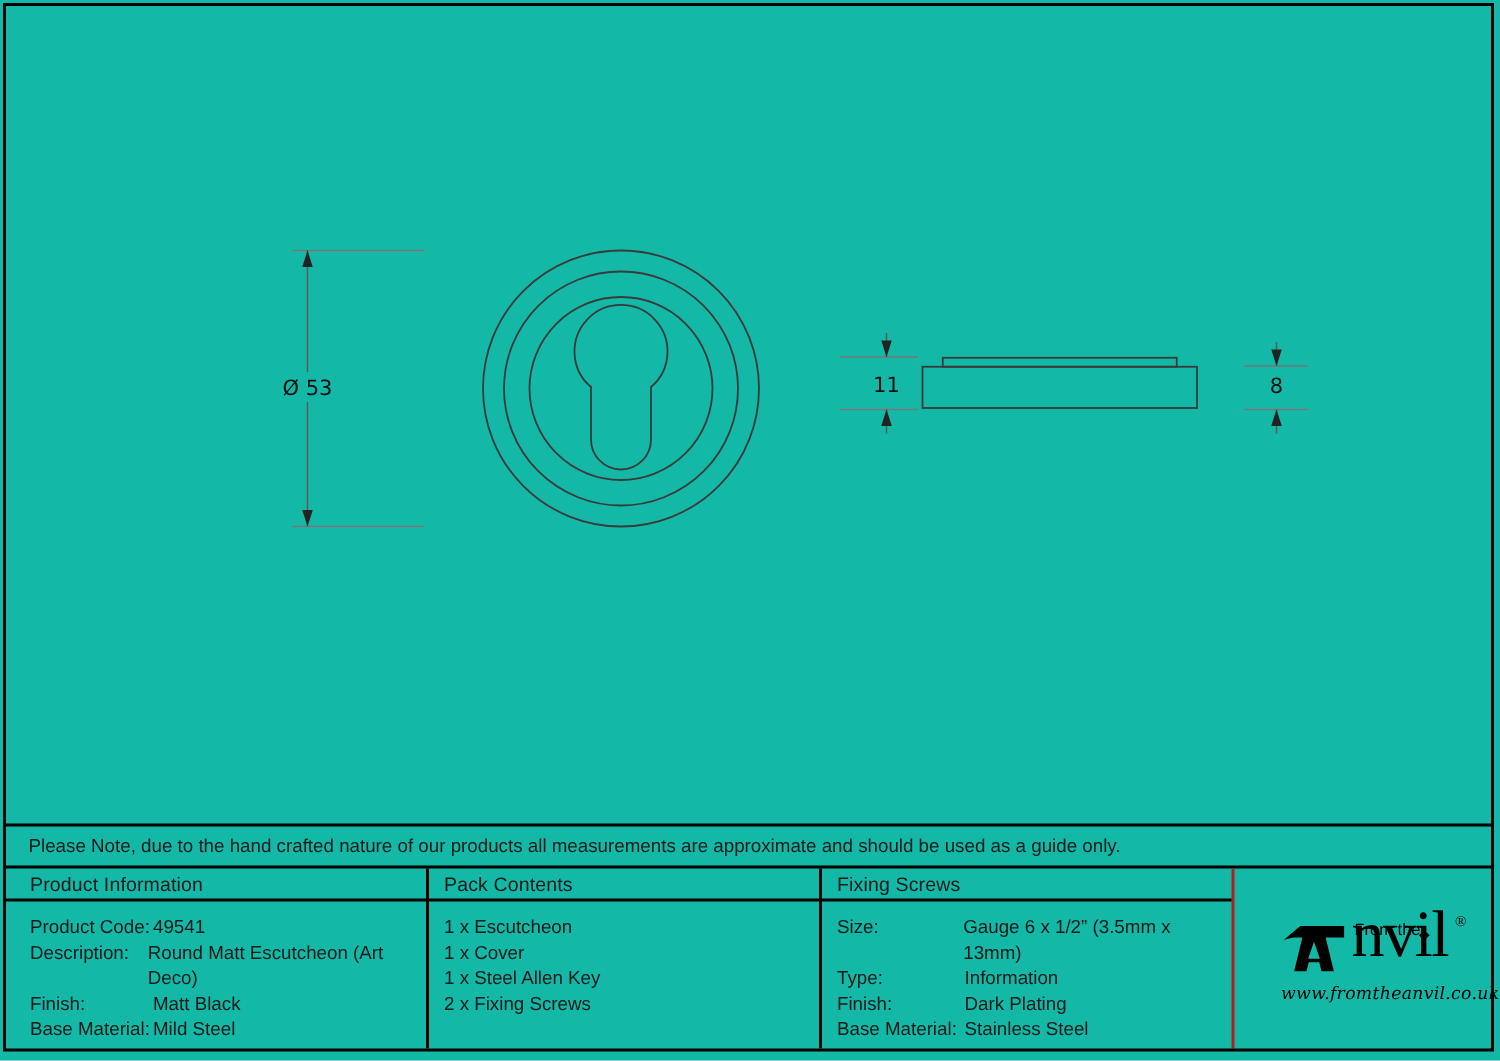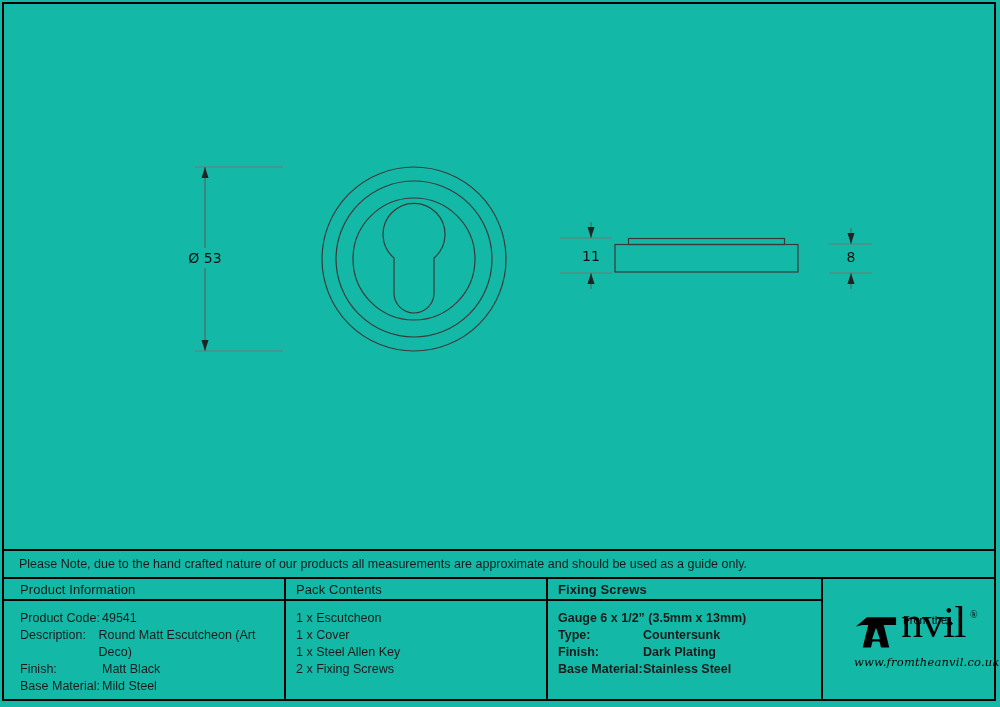--- a/index.html
+++ b/index.html
@@ -22,21 +22,21 @@
     border-top:2px solid #000;border-bottom:2px solid #000;box-sizing:border-box;
     display:flex;align-items:center;padding-left:15px;font-size:12.5px;
   }
   .spec-table{
     position:absolute;left:4px;top:579px;width:990px;height:120px;
     display:flex;box-sizing:border-box;
   }
   .col{box-sizing:border-box;height:120px;}
   .col1{width:282px;border-right:2px solid #000;}
   .col2{width:262px;border-right:2px solid #000;}
-  .col3{width:275px;border-right:2px solid #000000;font-weight:bold;}
+  .col3{width:275px;border-right:2px solid #b91c1c;}
   .col4{flex:1;position:relative;}
   .hdr{
     height:22px;border-bottom:2px solid #000;box-sizing:border-box;
     display:flex;align-items:center;font-size:13px;letter-spacing:.1px;
   }
   .col1 .hdr{padding-left:16px;}
   .col2 .hdr,.col3 .hdr{padding-left:10px;}
   .cellbody{padding-top:9px;font-size:12.5px;line-height:17px;}
   .col1 .cellbody{padding-left:16px;}
   .col2 .cellbody,.col3 .cellbody{padding-left:10px;}
@@ -154,25 +154,26 @@
         <div>1 x Cover</div>
         <div>1 x Steel Allen Key</div>
         <div>2 x Fixing Screws</div>
       </div>
     </div>
 
     <div class="col col3">
       <div class="hdr">Fixing Screws</div>
       <div class="cellbody">
         <div class="kv">
+          <span class="lbl">Size:</span>
           <span class="val">Gauge 6 x 1/2” (3.5mm x 13mm)</span>
         </div>
         <div class="kv">
           <span class="lbl">Type:</span>
-          <span class="val">Countersunk</span>
+          <span class="val">Information</span>
         </div>
         <div class="kv">
           <span class="lbl">Finish:</span>
           <span class="val">Dark Plating</span>
         </div>
         <div class="kv">
           <span class="lbl">Base Material:</span>
           <span class="val">Stainless Steel</span>
         </div>
       </div>

